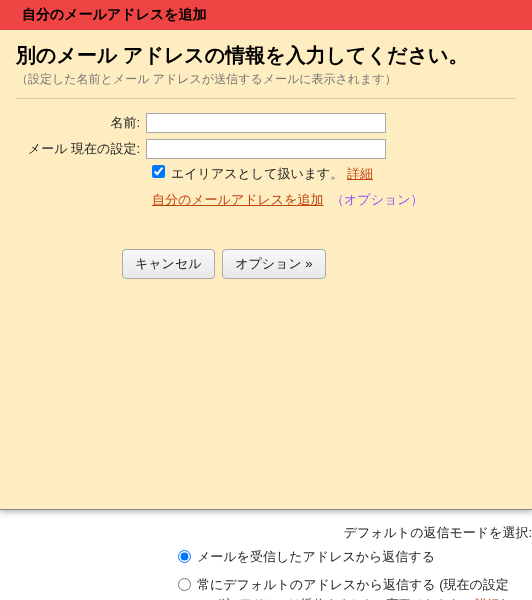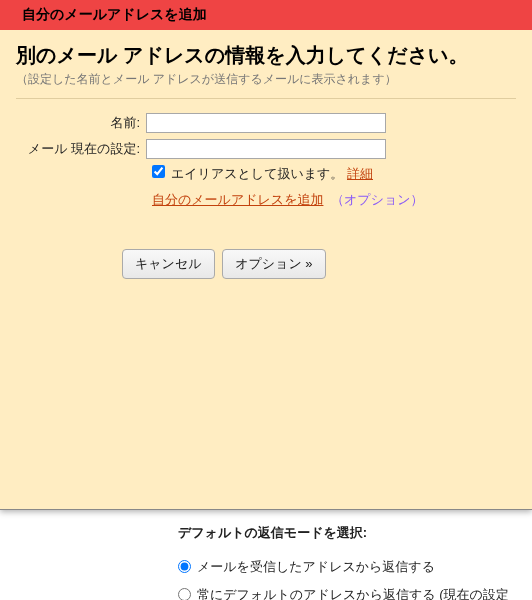--- a/index.html
+++ b/index.html
@@ -106,22 +106,23 @@
       font-size: 13px;
       cursor: pointer;
       margin-right: 4px;
       color: #222;
     }
     .background-section {
       padding: 14px 0 0 178px;
       font-size: 13px;
     }
     .bg-title {
-      font-weight: bold;
-      margin-bottom: 16px;
+      font-weight: normal;
+      margin-bottom: 6px;
+      text-align: right;
     }
     .radio-row {
       display: flex;
       align-items: flex-start;
       margin-bottom: 10px;
     }
     .radio-row input {
       margin-right: 6px;
       margin-top: 2px;
     }

